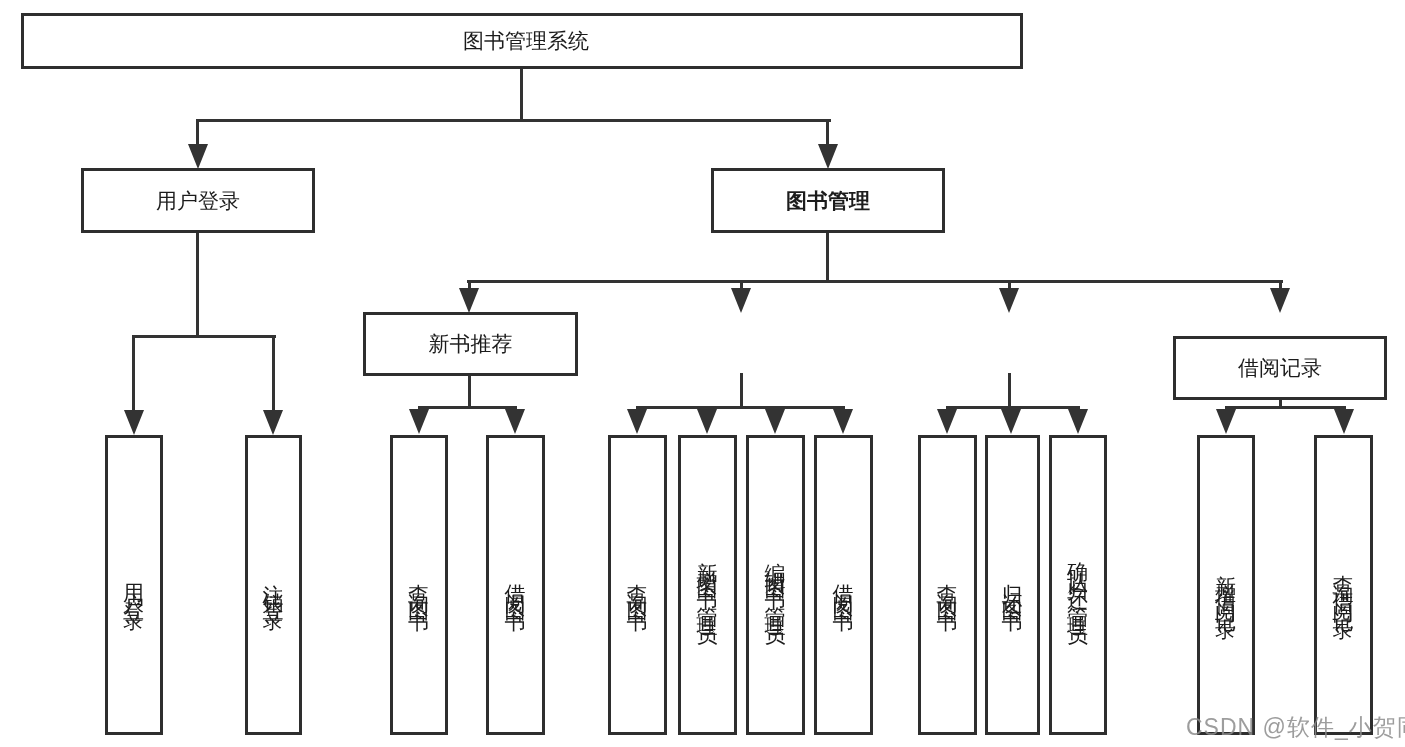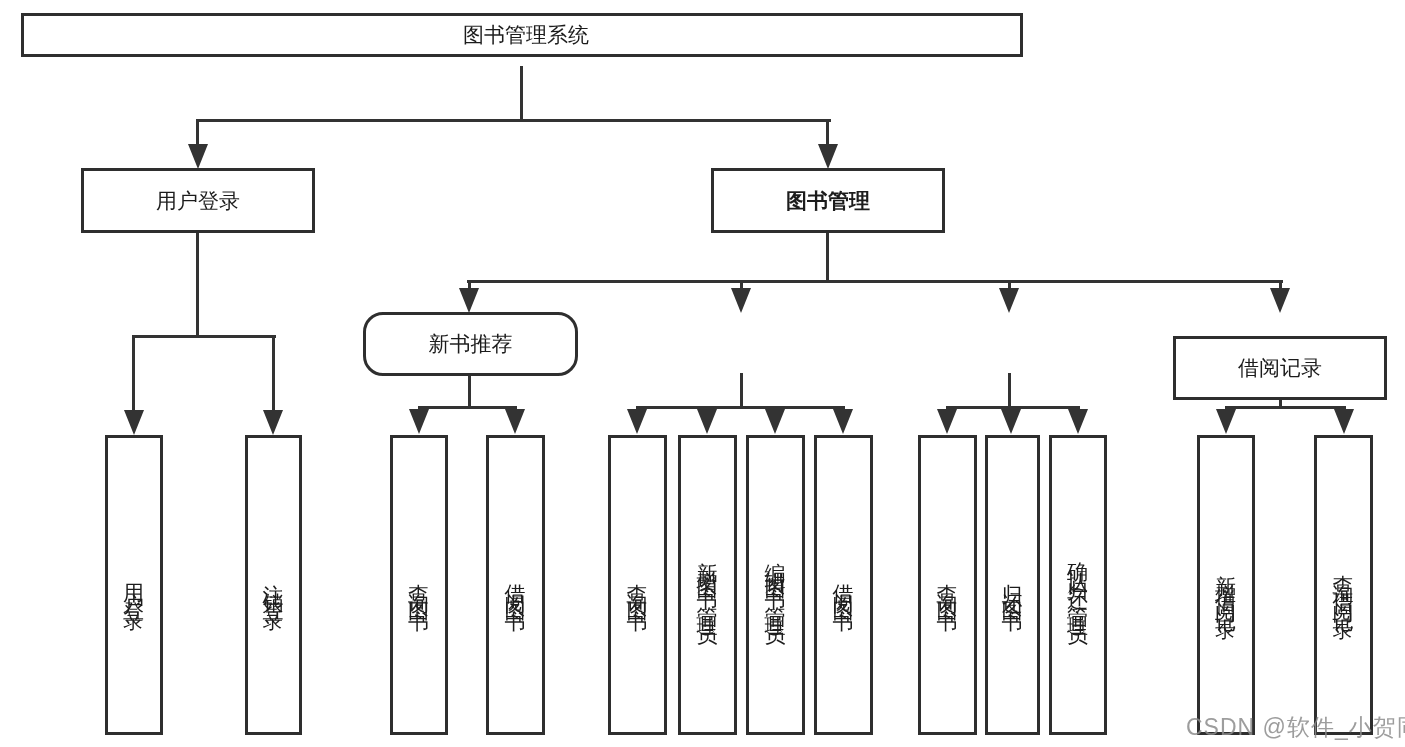--- a/index.html
+++ b/index.html
@@ -108,26 +108,26 @@
   <div class="hline" style="left:946px;top:406px;width:134px;"></div>
   <div class="arrow" style="left:937px;top:409px;"></div>
   <div class="arrow" style="left:1001px;top:409px;"></div>
   <div class="arrow" style="left:1068px;top:409px;"></div>
 
   <div class="vline" style="left:1279px;top:373px;height:36px;"></div>
   <div class="hline" style="left:1225px;top:406px;width:121px;"></div>
   <div class="arrow" style="left:1216px;top:409px;"></div>
   <div class="arrow" style="left:1334px;top:409px;"></div>
 
-  <div class="box" style="left:21px;top:13px;width:1002px;height:44px;padding-left:8px;">图书管理系统</div>
+  <div class="box" style="left:21px;top:13px;width:1002px;height:56px;padding-left:8px;">图书管理系统</div>
 
   <div class="box" style="left:81px;top:168px;width:234px;height:65px;">用户登录</div>
   <div class="box" style="left:711px;top:168px;width:234px;height:65px;font-weight:bold;">图书管理</div>
 
-  <div class="box" style="left:363px;top:312px;width:215px;height:64px;border-radius:20px;">新书推荐</div>
+  <div class="box" style="left:363px;top:312px;width:215px;height:64px;">新书推荐</div>
   <div class="box" style="left:1173px;top:312px;width:214px;height:64px;margin-top:24px;">借阅记录</div>
 
   <div class="box vbox" style="left:105px;top:435px;width:58px;height:300px;">
     <span>用户登录</span>
   </div>
   <div class="box vbox" style="left:245px;top:435px;width:57px;height:300px;">
     <span>注销登录</span>
   </div>
 
   <div class="box vbox" style="left:390px;top:435px;width:58px;height:300px;">

